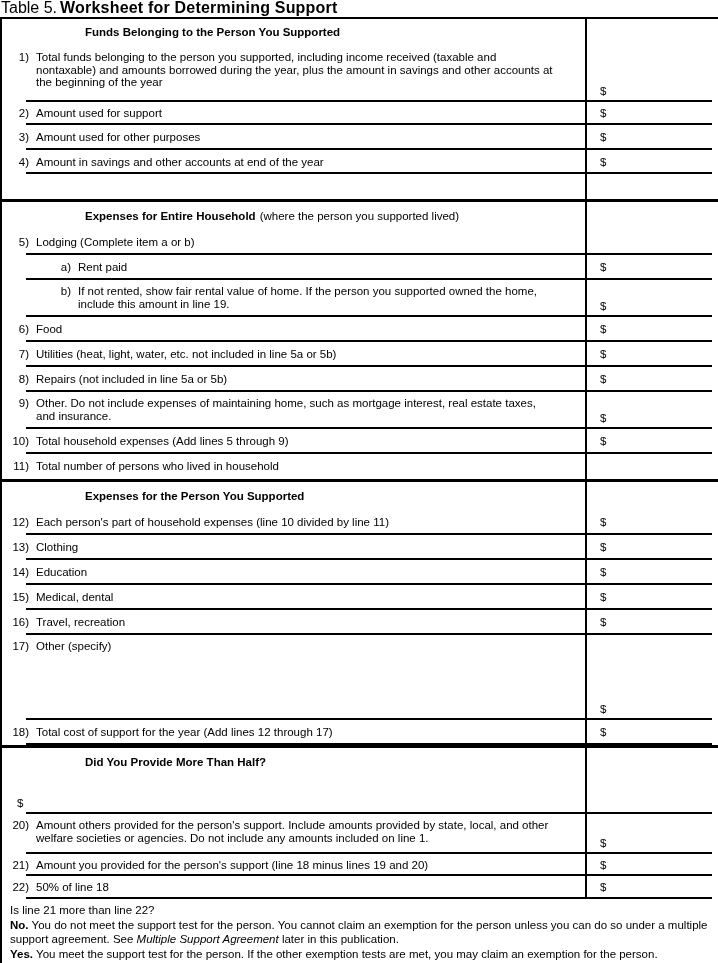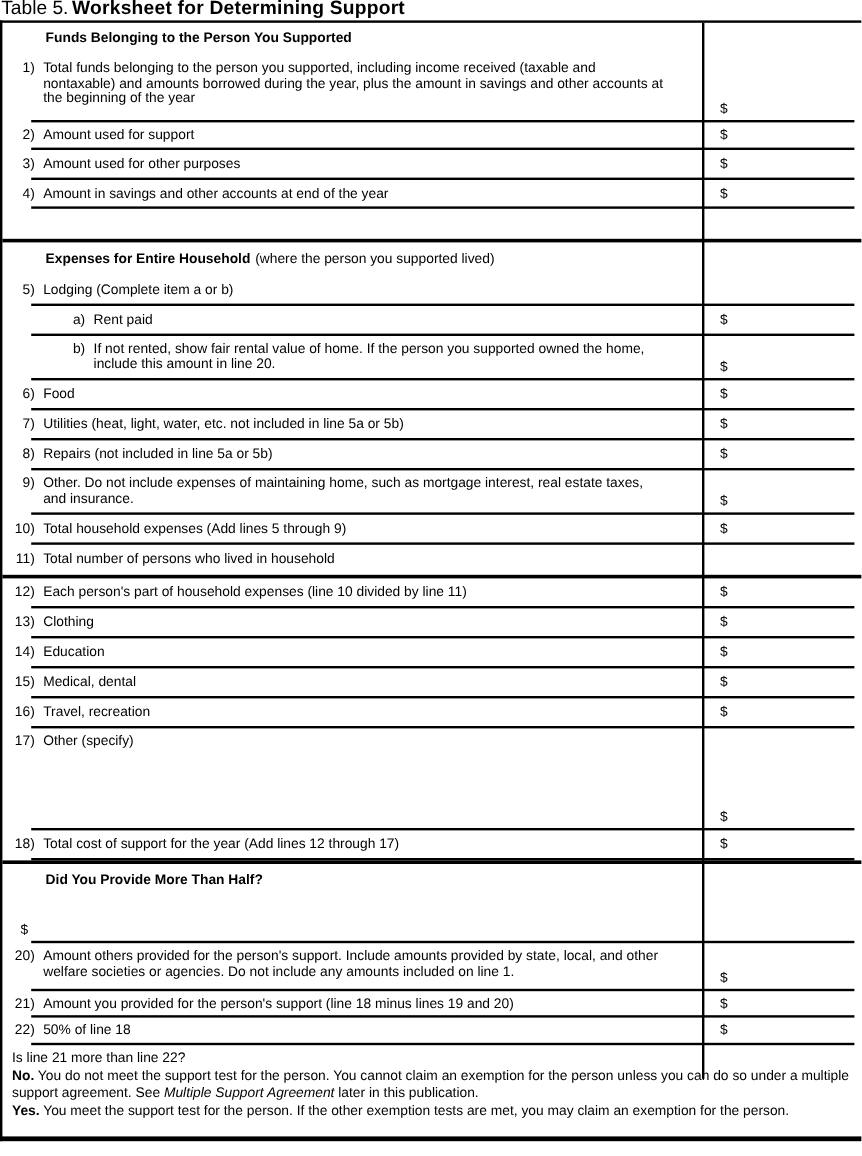--- a/index.html
+++ b/index.html
@@ -31,21 +31,21 @@
   .txt { margin-left: 7px; max-width: 520px; }
   .sub .num { width: 69px; }
 
   .ln::after {
     content: ""; position: absolute; left: 24px; right: 6px; bottom: 0;
     height: 2px; background: #000; z-index: 3;
   }
   .divider { height: 3px; background: #000; position: relative; z-index: 3; }
 
   .sec { font-weight: bold; }
-  .sec .desc { padding-left: 36px; }
+  .sec .desc { padding-left: 36px; margin-left: 47px; }
   .sec .rest { font-weight: normal; margin-left: 4px; }
 
   .note .desc { padding-left: 24px; }
 
   
   .h22 { height: 22px; } .h23 { height: 23px; } .h24 { height: 24px; }
   .h25 { height: 25px; } .h27 { height: 27px; } .h28 { height: 28px; }
   .h37 { height: 37px; } .h38 { height: 38px; } .h40 { height: 40px; }
   .h56 { height: 56px; } .h85 { height: 85px; }
 
@@ -138,21 +138,21 @@
       <span class="txt">Rent paid</span>
     </div>
     <div class="amt">
         <span>$</span>
       </div>
   </div>
 
   <div class="tr sub top h37 ln">
     <div class="desc">
       <span class="num">b)</span>
-      <span class="txt">If not rented, show fair rental value of home. If the person you supported owned the home, include this amount in line 20.</span>
+      <span class="txt">If not rented, show fair rental value of home. If the person you supported owned the home, include this amount in line 19.</span>
     </div>
     <div class="amt">
         <span>$</span>
       </div>
   </div>
 
   <div class="tr h25 ln">
     <div class="desc">
       <span class="num">6)</span>
       <span class="txt">Food</span>
@@ -205,20 +205,26 @@
   <div class="tr h25">
     <div class="desc">
       <span class="num">11)</span>
       <span class="txt">Total number of persons who lived in household</span>
     </div>
     <div class="amt"></div>
   </div>
 
   <div class="divider"></div>
 
+  <div class="tr sec h28">
+    <div class="desc">
+        <span>Expenses for the Person You Supported</span>
+      </div>
+    <div class="amt"></div>
+  </div>
 
   <div class="tr h25 ln">
     <div class="desc">
       <span class="num">12)</span>
       <span class="txt">Each person's part of household expenses (line 10 divided by line 11)</span>
     </div>
     <div class="amt">
         <span>$</span>
       </div>
   </div>

